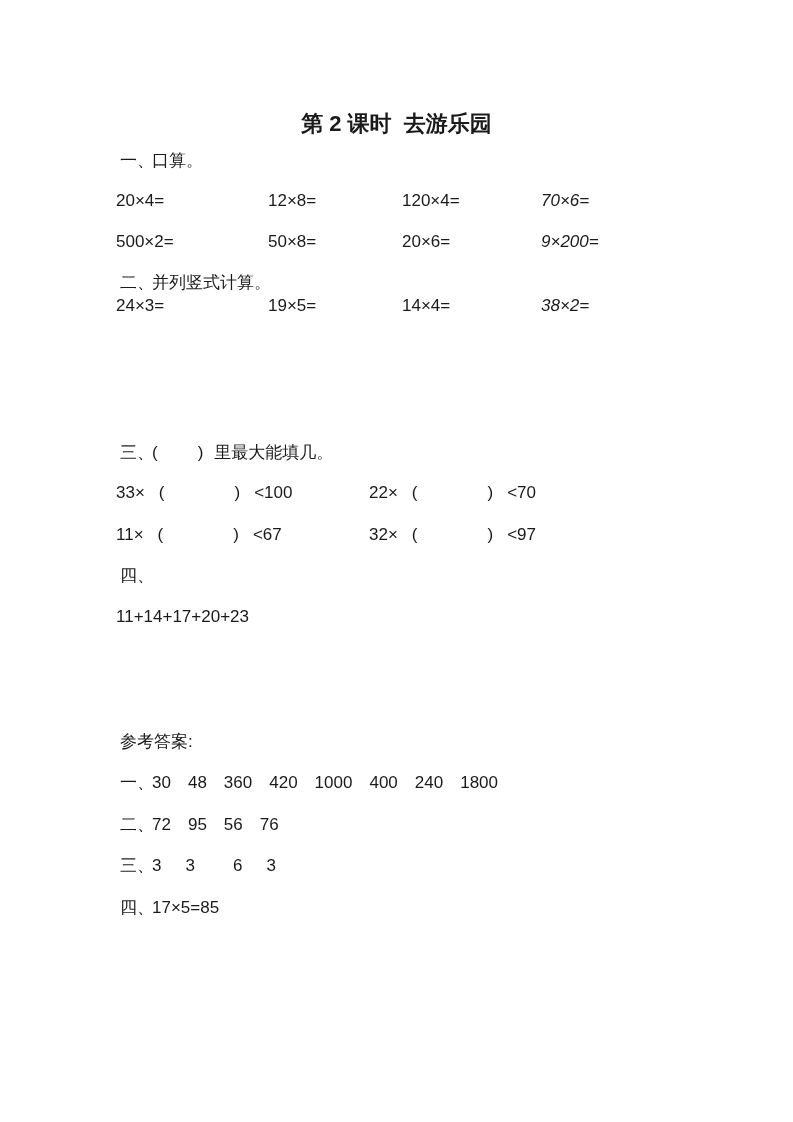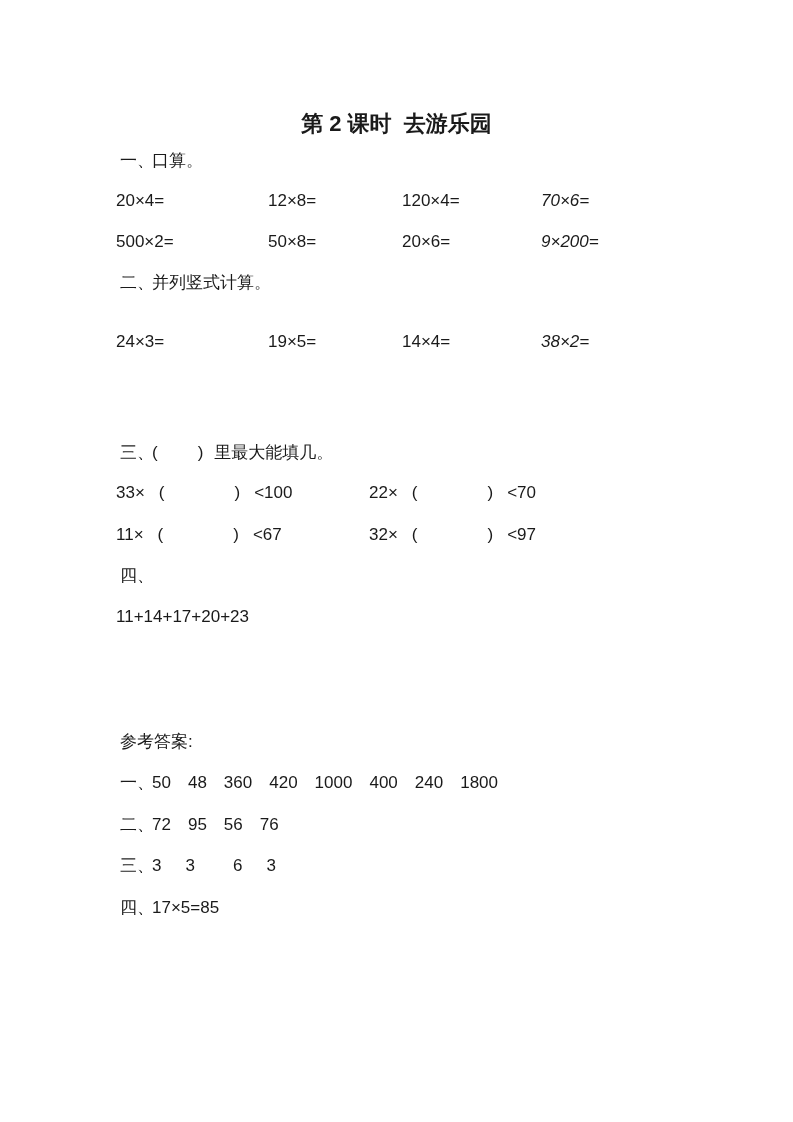--- a/index.html
+++ b/index.html
@@ -77,21 +77,21 @@
       <span class="c c2">50×8=</span>
       <span class="c c3">20×6=</span>
       <span class="c c4">9×200=</span>
     </div>
 
   <div class="line heading" style="top:270px">
       <span class="lab">二、</span>
       <span>并列竖式计算。</span>
     </div>
 
-  <div class="line indent" style="top:329px">
+  <div class="line indent" style="top:293px">
       <span class="c c1">24×3=</span>
       <span class="c c2">19×5=</span>
       <span class="c c3">14×4=</span>
       <span class="c c4">38×2=</span>
     </div>
 
   <div class="line heading" style="top:440px">
       <span class="lab">三、</span>
       <span>(</span>
       <span class="sp-hpar"></span>
@@ -149,21 +149,21 @@
   <div class="line indent" style="top:604px">
       <span>11+14+17+20+23</span>
     </div>
 
   <div class="line heading" style="top:729px">
       <span>参考答案:</span>
     </div>
 
   <div class="line heading ans" style="top:770px">
       <span class="lab">一、</span>
-      <span class="n">50</span>
+      <span class="n">30</span>
       <span class="n">48</span>
       <span class="n">360</span>
       <span class="n">420</span>
       <span class="n">1000</span>
       <span class="n">400</span>
       <span class="n">240</span>
       <span class="n gapL">1800</span>
     </div>
 
   <div class="line heading ans" style="top:812px">

